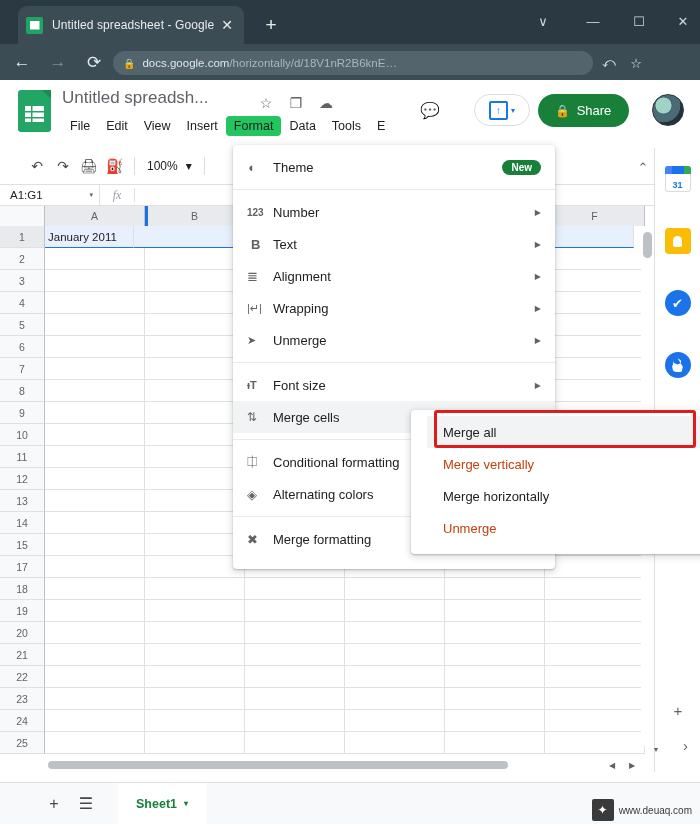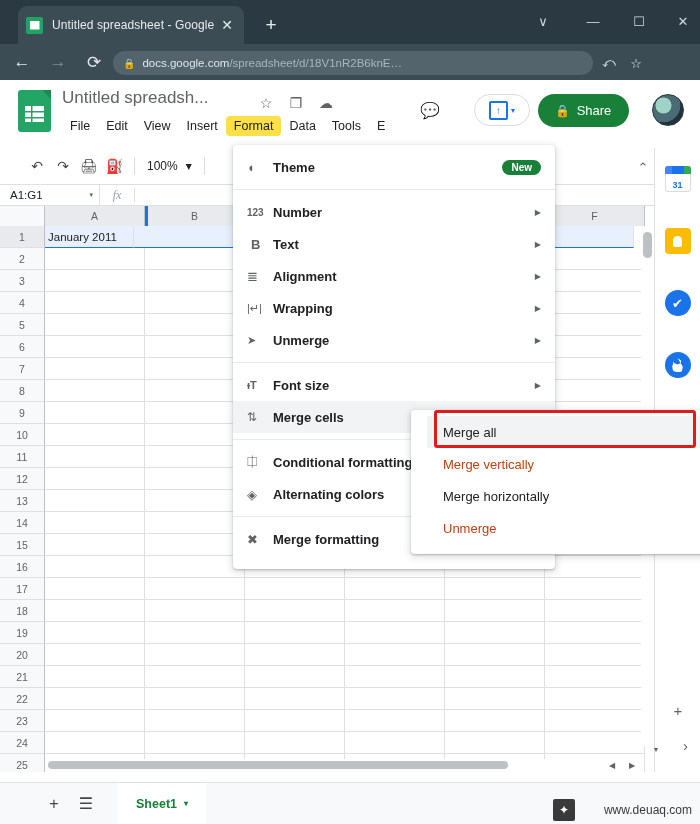--- a/index.html
+++ b/index.html
@@ -116,21 +116,21 @@
     position: absolute; top: 92px; width: 22px; height: 22px; color: #5f6368;
     display: flex; align-items: center; justify-content: center; font-size: 14px;
   }
   .menubar {
     position: absolute; left: 62px; top: 116px; display: flex; gap: 0;
     font-size: 12.5px; color: #202124;
   }
   .menu-item {
     padding: 3px 8px; border-radius: 4px; white-space: nowrap;
   }
-  .menu-item.active { background: #fde047; }
+  .menu-item.active { background: #22c55e; }
 
   .comment-icon {
     position: absolute; left: 418px; top: 98px; width: 24px; height: 24px;
     display: flex; align-items: center; justify-content: center;
     font-size: 16px; color: #444;
   }
   .present-btn {
     position: absolute; left: 474px; top: 94px; width: 56px; height: 32px;
     border: 1px solid #dadce0; border-radius: 16px;
     display: flex; align-items: center; justify-content: center; gap: 3px;
@@ -240,21 +240,21 @@
   }
   .mi {
     height: 32px; display: flex; align-items: center; padding: 0 14px 0 14px;
     font-size: 13px; color: #202124; position: relative;
   }
   .mi.hl { background: #f1f3f4; }
   .mi-ico {
     width: 26px; flex: 0 0 26px; display: flex; align-items: center;
     color: #5f6368; font-size: 13px;
   }
-  .mi-lbl { flex: 1 1 auto; white-space: nowrap; font-weight: bold; }
+  .mi-lbl { flex: 1 1 auto; white-space: nowrap; }
   .mi-arrow { color: #5f6368; font-size: 8px; }
   .mi-accel { color: #5f6368; font-size: 11.5px; }
   .badge-new {
     background: #188038; color: #fff; font-size: 10px; font-weight: bold;
     border-radius: 9px; padding: 2px 9px;
   }
   .msep { height: 1px; background: #e8eaed; margin: 6px 0; }
 
   
   .submenu {
@@ -375,21 +375,21 @@
   .sheet-tab .carat { font-size: 8px; }
   .watermark {
     position: absolute; right: 8px; bottom: 3px; display: flex;
     align-items: center; gap: 5px;
   }
   .wm-badge {
     width: 22px; height: 22px; background: #3a3a3a; border-radius: 2px;
     display: flex; align-items: center; justify-content: center;
     color: #fff; font-size: 12px;
   }
-  .wm-text { font-size: 12px; color: #3a3a3a; margin-left: 24px; }
+  .wm-text { font-size: 10px; color: #3a3a3a; }
 </style>
 </head>
 <body>
 
 <div id="app">
 
   <div class="browser-top">
     <div class="tab">
       <span class="tab-favicon">
           <i></i>
@@ -403,21 +403,21 @@
     <div class="winbtn wb-max">☐</div>
     <div class="winbtn wb-close">✕</div>
   </div>
 
   <div class="urlbar-row">
     <div class="navicon">←</div>
     <div class="navicon dim">→</div>
     <div class="navicon">⟳</div>
     <div class="omnibox">
       <span class="lock">🔒</span>
-      <span class="url"><span>docs.google.com</span><span class="dim">/spreadsheet/d/18V1nR2B6knE…</span></span>
+      <span class="url"><span>docs.google.com</span><span class="dim">/horizontally/d/18V1nR2B6knE…</span></span>
     </div>
     <div class="omni-act" style="left:600px">⤺</div>
     <div class="omni-act" style="left:627px">☆</div>
     <div class="ext-icon" style="left:540px">☷</div>
     <div class="ext-icon" style="left:568px">🧩</div>
     <div class="ext-icon" style="left:594px">▣</div>
     <div class="ext-icon" style="left:620px">◉</div>
     <div class="ext-icon" style="left:648px">⋮</div>
   </div>
 
@@ -608,29 +608,20 @@
           <div class="rh">14</div>
           <div class="cell" style="width: 100px;"></div>
           <div class="cell" style="width: 100px;"></div>
           <div class="cell" style="width: 100px;"></div>
           <div class="cell" style="width: 100px;"></div>
           <div class="cell" style="width: 100px;"></div>
           <div class="cell" style="width: 100px;"></div>
         </div>
         <div class="row">
           <div class="rh">15</div>
-          <div class="cell" style="width: 100px;"></div>
-          <div class="cell" style="width: 100px;"></div>
-          <div class="cell" style="width: 100px;"></div>
-          <div class="cell" style="width: 100px;"></div>
-          <div class="cell" style="width: 100px;"></div>
-          <div class="cell" style="width: 100px;"></div>
-        </div>
-        <div class="row">
-          <div class="rh">16</div>
           <div class="cell" style="width: 100px;"></div>
           <div class="cell" style="width: 100px;"></div>
           <div class="cell" style="width: 100px;"></div>
           <div class="cell" style="width: 100px;"></div>
           <div class="cell" style="width: 100px;"></div>
           <div class="cell" style="width: 100px;"></div>
         </div>
         <div class="row">
           <div class="rh">17</div>
           <div class="cell" style="width: 100px;"></div>

